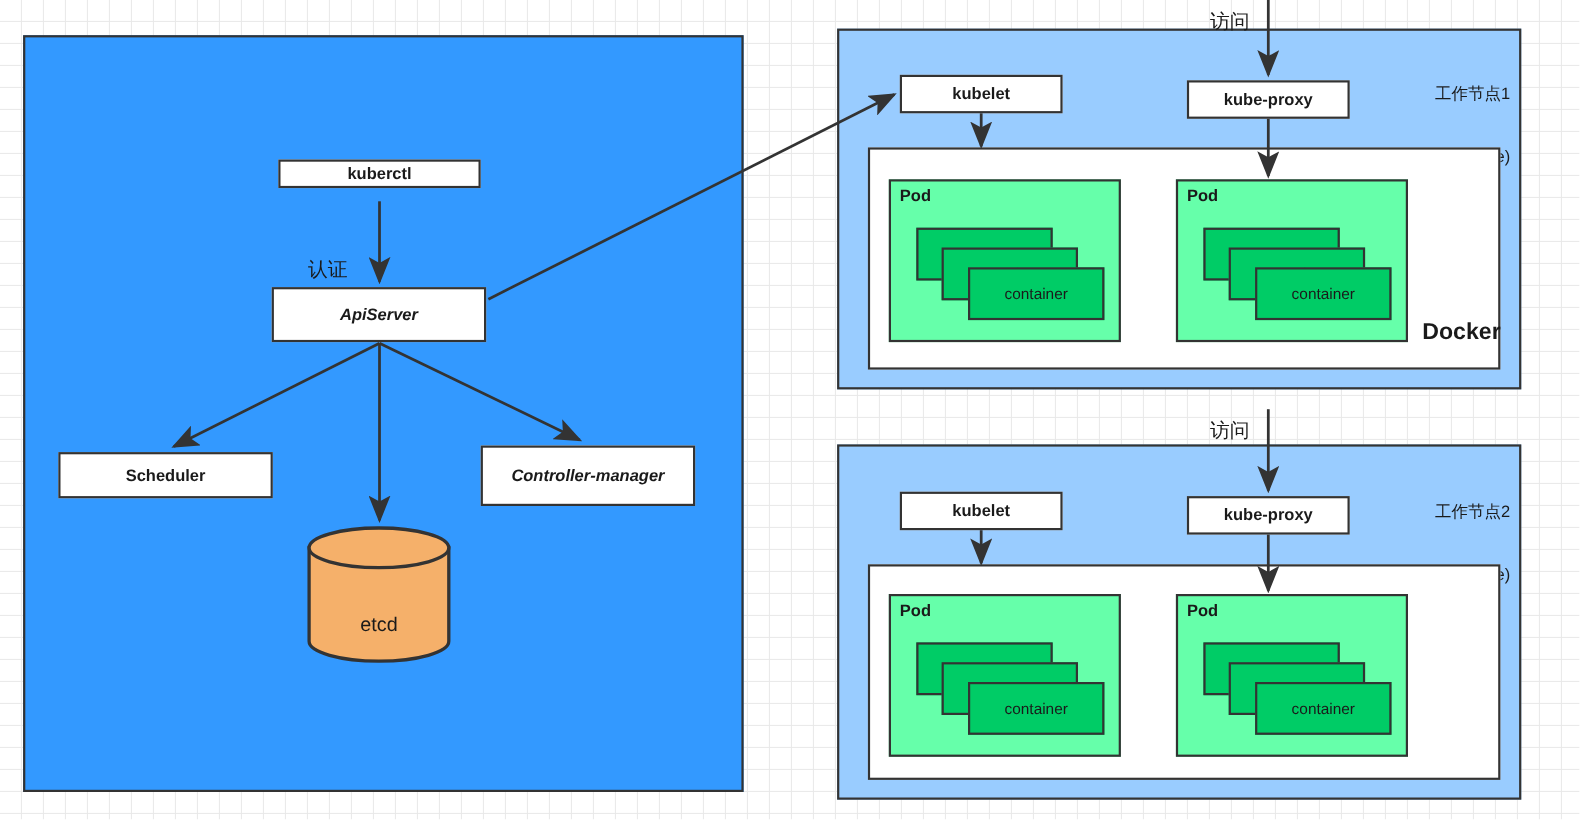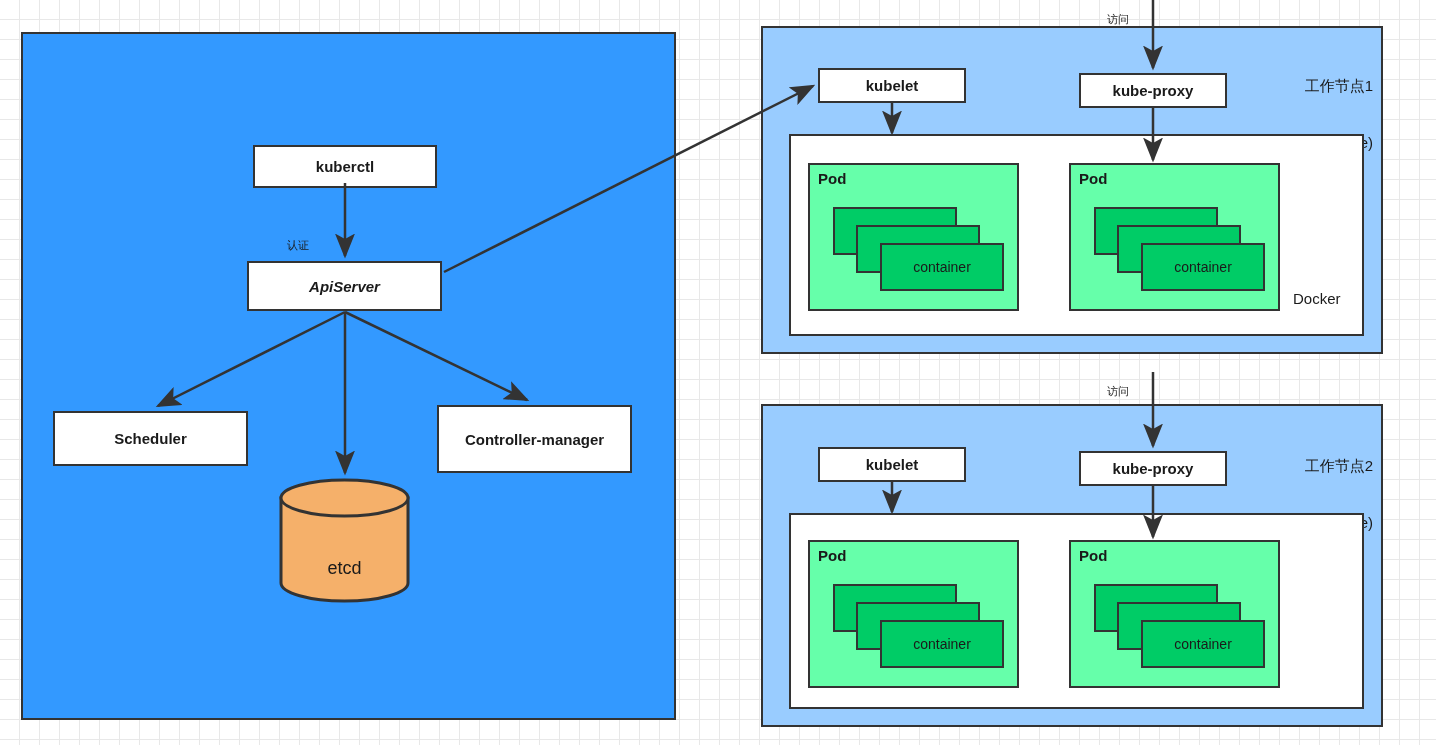--- a/index.html
+++ b/index.html
@@ -87,60 +87,60 @@
     position: absolute;
     width: 100%;
     text-align: center;
     font-size: 18px;
     color: #1a1a1a;
   }
 
   
   .edge-label {
     position: absolute;
-    font-size: 11px;
+    font-size: 18px;
     line-height: 18px;
     color: #1a1a1a;
     text-align: center;
     white-space: pre;
   }
   .docker-label {
     position: absolute;
-    font-size: 15px;
-    font-weight: normal;
+    font-size: 21px;
+    font-weight: bold;
     color: #1a1a1a;
   }
   svg.overlay {
     position: absolute;
     left: 0; top: 0;
     width: 1436px;
     height: 745px;
     pointer-events: none;
   }
 </style>
 </head>
 <body>
 
 <div id="canvas">
 
   <div class="abs master-region" style="left:21px; top:32px; width:655px; height:688px;"></div>
 
 
-  <div class="abs comp-box" style="left:253px; top:145px; width:184px; height:43px;">kuberctl</div>
+  <div class="abs comp-box" style="left:253px; top:145px; width:184px; height:26px;">kuberctl</div>
 
   <div class="edge-label" style="left:248px; top:200px; width:100px;">
     <div>认证</div>
     <div>控制访问</div>
   </div>
 
   <div class="abs comp-box" style="left:247px; top:261px; width:195px; height:50px;font-style:italic;">ApiServer</div>
 
-  <div class="abs comp-box" style="left:53px; top:411px; width:195px; height:55px;">Scheduler</div>
-
-  <div class="abs comp-box" style="left:437px; top:405px; width:195px; height:68px;">Controller-manager</div>
+  <div class="abs comp-box" style="left:53px; top:411px; width:195px; height:42px;">Scheduler</div>
+
+  <div class="abs comp-box" style="left:437px; top:405px; width:195px; height:55px;font-style:italic;">Controller-manager</div>
 
   <div class="cylinder-wrap" style="left:279px; top:478px; width:131px; height:125px;">
     <svg width="131" height="125" viewBox="0 0 131 125">
       <path d="M2,20 L2,105 A63.5,18 0 0 0 129,105 L129,20 Z" fill="#F5B06A" stroke="#333333" stroke-width="3"></path>
       <ellipse cx="65.5" cy="20" rx="63.5" ry="18" fill="#F5B06A" stroke="#333333" stroke-width="3"></ellipse>
     </svg>
     <div class="cyl-label" style="top:80px;">etcd</div>
   </div>
 
   <div class="abs node-region" style="left:761px; top:26px; width:622px; height:328px;"></div>

